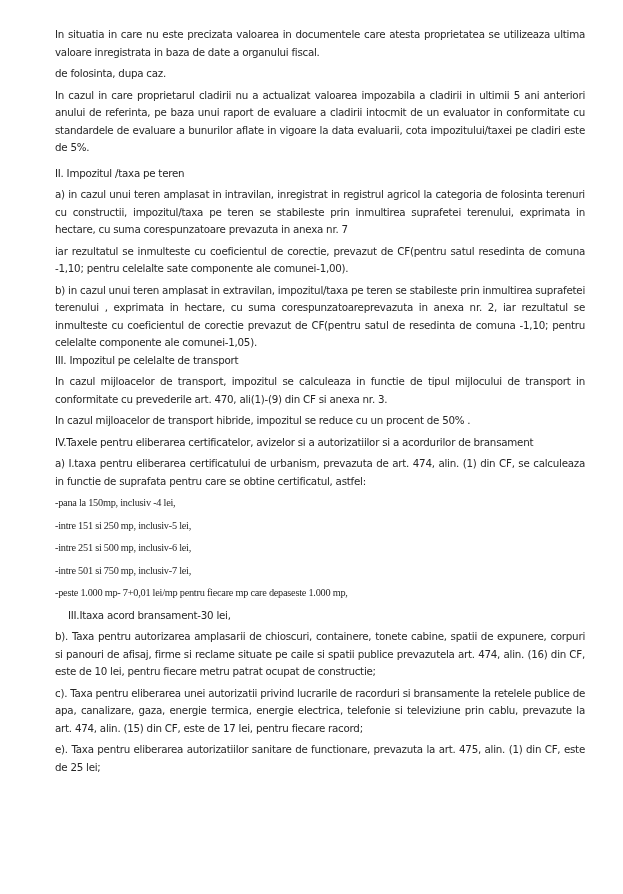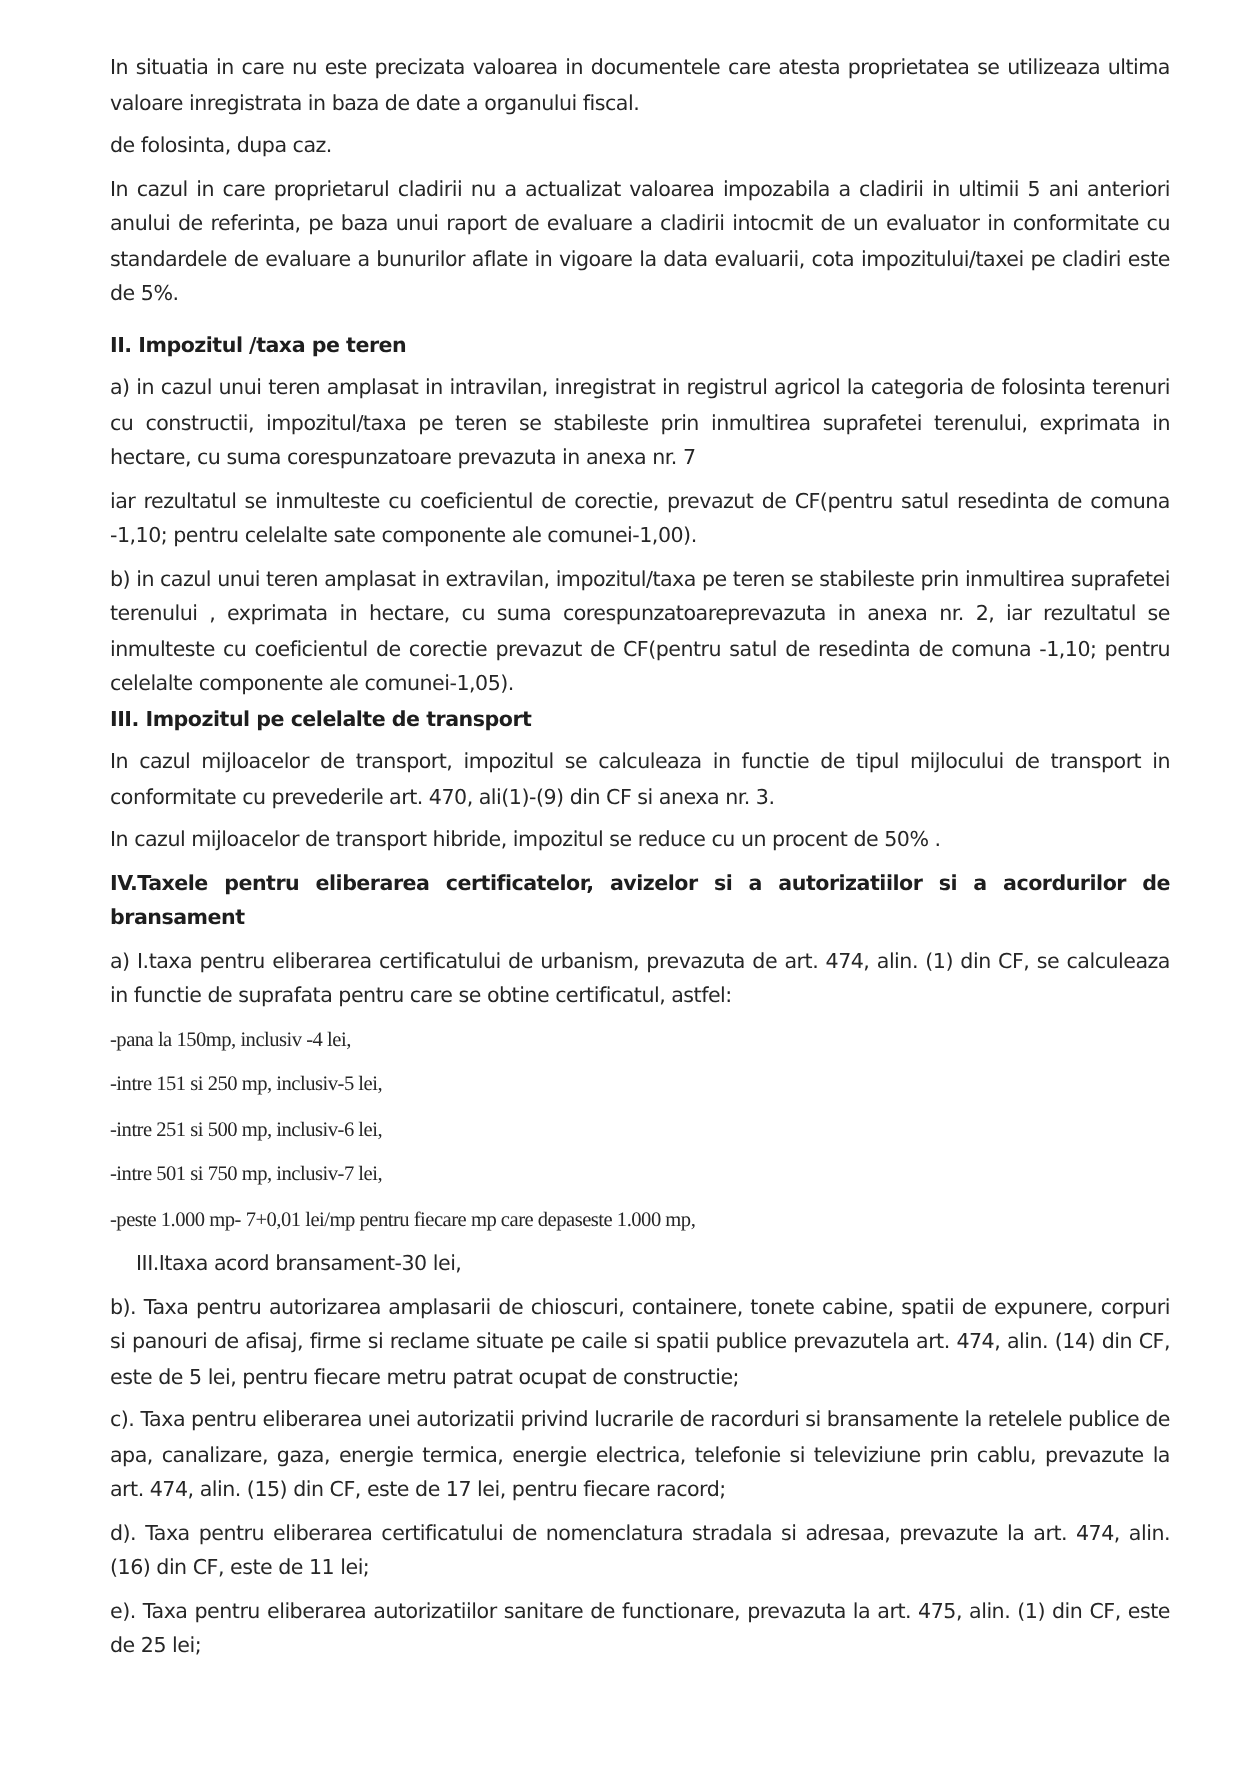--- a/index.html
+++ b/index.html
@@ -1,21 +1,21 @@
 <!DOCTYPE html>
 <html><head>
 <meta charset="utf-8">
 <style>
   html, body { margin: 0; padding: 0; background: #ffffff; }
   body { width: 623px; height: 894px; overflow: hidden; position: relative;
          font-family: "DejaVu Sans", sans-serif; color: #262626; }
   .page { position: absolute; left: 55px; top: 26px; width: 530px;
           font-size: 10.3px; line-height: 17.5px; letter-spacing: -0.25px; }
   p { margin: 0 0 4px 0; text-align: justify; }
-  p.h { font-weight: bold; margin-bottom: 4px; color: #1e1e1e; }
+  p.h { font-weight: normal; margin-bottom: 4px; color: #1e1e1e; }
   p.li { margin-bottom: 5px; text-align: left; font-family: Liberation Serif, serif; }
   p.ind { text-indent: 30px; }
   p.ind2 { padding-left: 13px; text-align: left; }
 </style>
 </head>
 <body>
 
 <div class="page">
   <p>In situatia in care nu este precizata valoarea in documentele care atesta proprietatea  se utilizeaza ultima valoare inregistrata in baza de date a organului fiscal.</p>
   <p>de folosinta, dupa caz.</p>
@@ -31,18 +31,17 @@
   <p>In cazul mijloacelor de transport hibride, impozitul se reduce cu un procent de 50% .</p>
 
   <p class="h">IV.Taxele pentru eliberarea certificatelor, avizelor si a autorizatiilor si a acordurilor de bransament</p>
   <p> a)  I.taxa pentru eliberarea certificatului de urbanism, prevazuta de art. 474, alin. (1) din CF, se calculeaza in functie de suprafata pentru care se obtine certificatul, astfel:</p>
   <p class="li">-pana la 150mp, inclusiv -4 lei,</p>
   <p class="li">-intre 151 si 250 mp, inclusiv-5 lei,</p>
   <p class="li">-intre 251 si 500 mp, inclusiv-6 lei,</p>
   <p class="li">-intre 501 si 750 mp, inclusiv-7 lei,</p>
   <p class="li">-peste 1.000 mp- 7+0,01 lei/mp pentru fiecare mp care depaseste 1.000 mp,</p>
   <p class="ind2">III.Itaxa acord bransament-30 lei,</p>
-  <p>b). Taxa pentru autorizarea amplasarii de chioscuri, containere, tonete cabine, spatii de expunere, corpuri si panouri de afisaj, firme si reclame situate pe caile si spatii publice prevazutela art. 474, alin. (14) din CF, este de 5 lei, pentru fiecare metru patrat ocupat de constructie;</p>
+  <p>b). Taxa pentru autorizarea amplasarii de chioscuri, containere, tonete cabine, spatii de expunere, corpuri si panouri de afisaj, firme si reclame situate pe caile si spatii publice prevazutela art. 474, alin. (16) din CF, este de 10 lei, pentru fiecare metru patrat ocupat de constructie;</p>
   <p>c). Taxa pentru eliberarea unei autorizatii privind lucrarile de racorduri si bransamente la retelele publice de apa, canalizare, gaza, energie termica, energie electrica, telefonie si televiziune prin cablu, prevazute la art. 474, alin. (15) din CF, este de 17 lei, pentru fiecare racord;</p>
-  <p>d). Taxa pentru eliberarea certificatului de nomenclatura stradala si adresaa, prevazute la art. 474, alin. (16) din CF, este de 11 lei;</p>
   <p>e). Taxa pentru eliberarea autorizatiilor sanitare de functionare, prevazuta la art. 475, alin. (1) din CF, este de 25 lei;</p>
 
 </div>
 
 </body></html>

